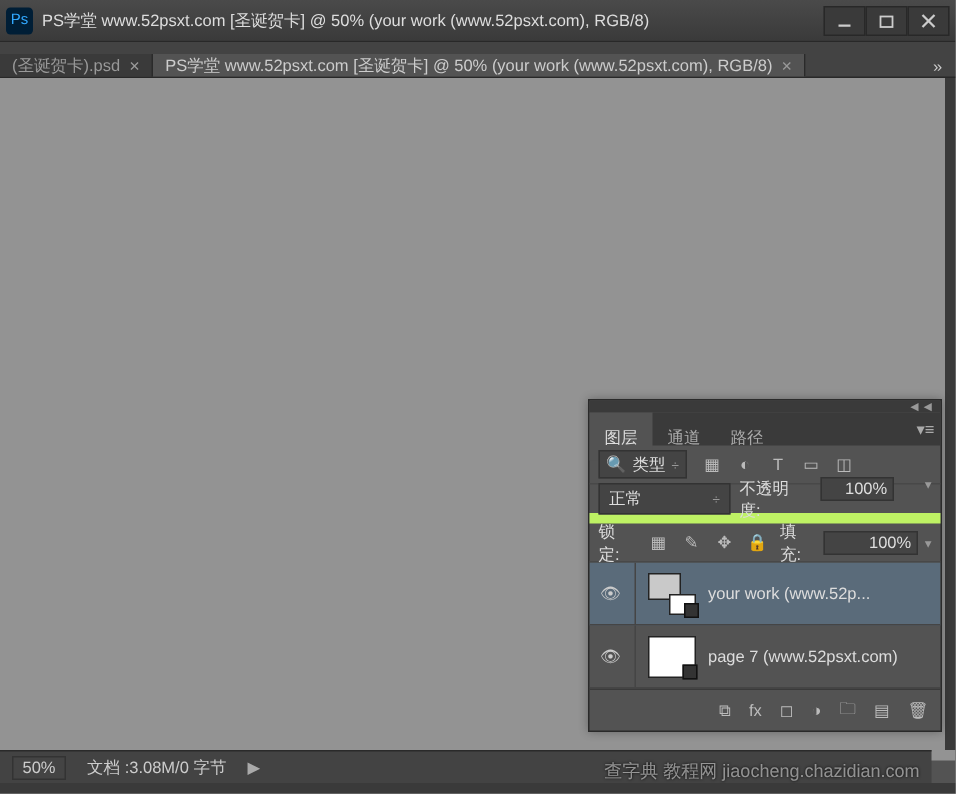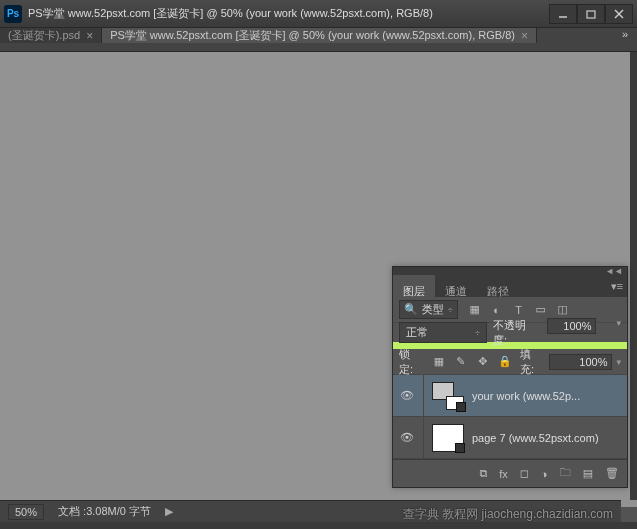--- a/index.html
+++ b/index.html
@@ -1,23 +1,23 @@
 <!DOCTYPE html>
 <html><head>
 <meta charset="utf-8">
 <style>
 *{margin:0;padding:0;box-sizing:border-box;font-family:"Microsoft YaHei",Arial,sans-serif;font-size:11px;-webkit-user-select:none;user-select:none}
 body{background:#535353;width:637px;height:529px;position:relative;overflow:hidden}
 .titlebar{height:28px;background:linear-gradient(#4a4a4a,#3a3a3a);display:flex;align-items:center;padding:0 4px;color:#ddd;border-bottom:1px solid #282828}
-.ps-icon{width:18px;height:18px;background:#001e36;border-radius:3px;display:flex;align-items:center;justify-content:center;color:#31a8ff;font-weight:bold;font-size:10px;margin-right:6px}
+.ps-icon{width:18px;height:18px;background:#001e36;border-radius:3px;display:flex;align-items:center;justify-content:center;color:#31a8ff;font-weight:normal;font-size:10px;margin-right:6px}
 .title-text{flex:1;white-space:nowrap;overflow:hidden}
 .win-btns{display:flex;gap:0}
 .win-btn{width:28px;height:20px;display:flex;align-items:center;justify-content:center;background:#3a3a3a;border:1px solid #282828;color:#ccc}
 .win-btn svg{width:10px;height:10px}
-.tabbar{height:24px;background:#434343;display:flex;align-items:flex-start;border-bottom:1px solid #282828}
+.tabbar{height:24px;background:#434343;display:flex;align-items:flex-end;border-bottom:1px solid #282828}
 .tab{padding:0 8px;display:flex;align-items:center;color:#ccc;gap:6px;border-right:1px solid #2a2a2a;background:#535353;max-width:480px;white-space:nowrap;overflow:hidden}
 .tab.inactive{background:#3a3a3a;color:#999}
 .tab .x{font-size:12px;color:#999}
 .tab-overflow{margin-left:auto;width:24px;display:flex;align-items:center;justify-content:center;color:#ccc}
 .canvas-area{position:absolute;left:0;right:0;top:52px;bottom:22px;background:#939393}
 .layers-panel{position:absolute;right:9px;bottom:41px;width:236px;background:#535353;border:1px solid #2a2a2a;box-shadow:0 0 6px rgba(0,0,0,.3);color:#ddd}
 .panel-collapse{height:8px;background:#3a3a3a;display:flex;justify-content:flex-end;align-items:center;padding-right:4px}
 .panel-tabs{height:22px;display:flex;align-items:stretch;background:#3a3a3a}
 .ptab{padding:16px 10px;display:flex;align-items:center;color:#aaa}
 .ptab.active{background:#535353;color:#ddd}

